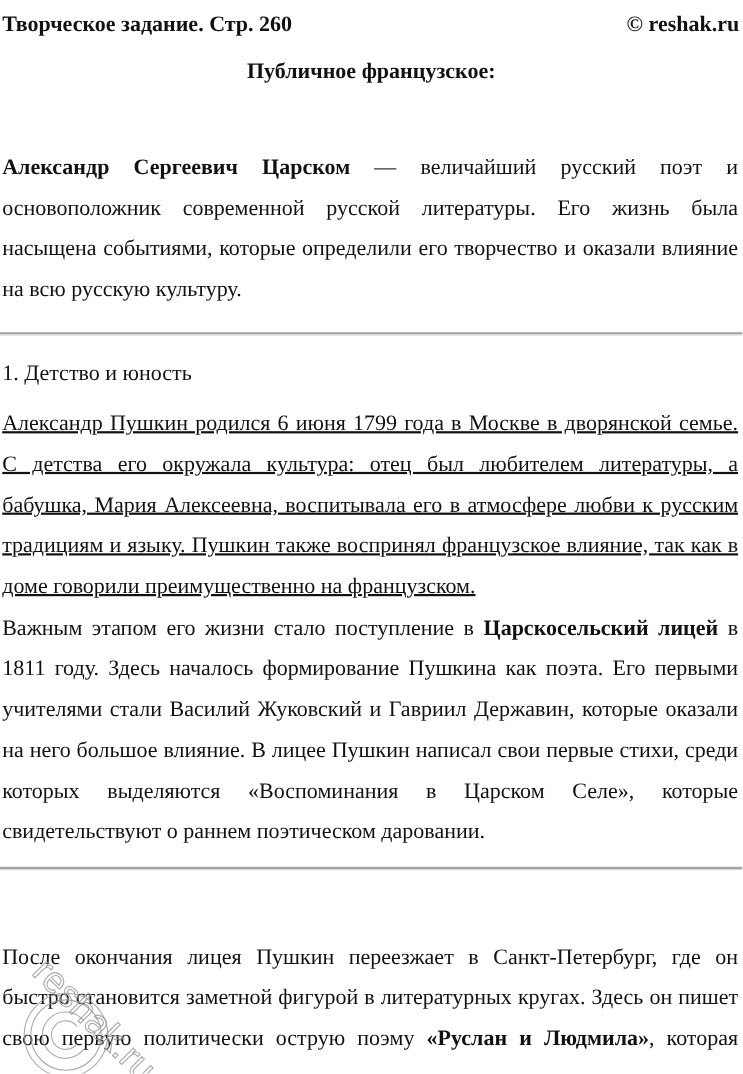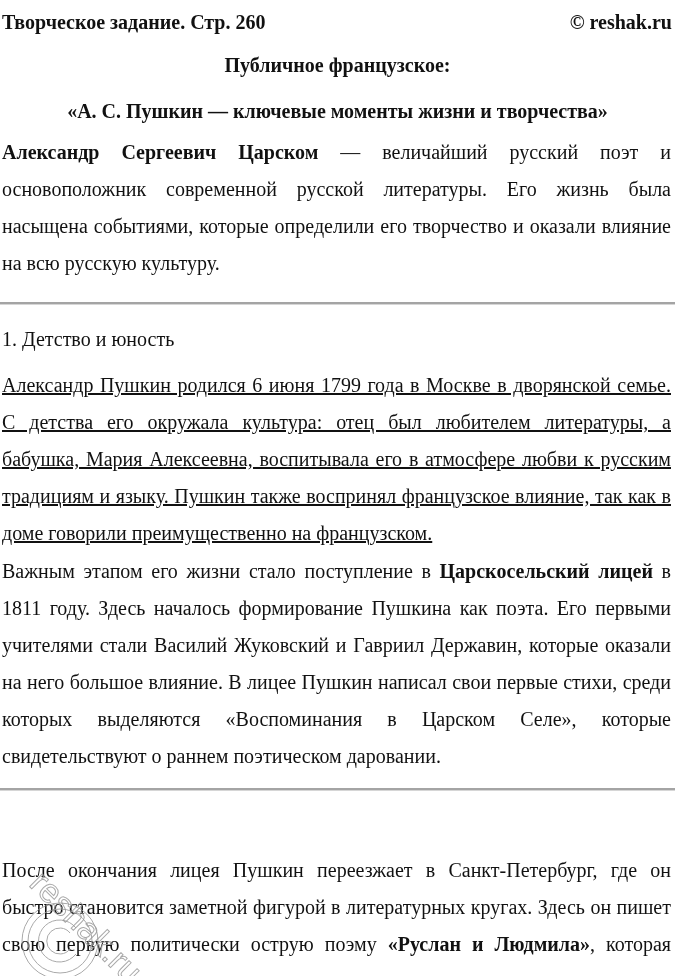--- a/index.html
+++ b/index.html
@@ -105,21 +105,20 @@
 <body>
 
 <div class="page">
 
   <div class="header-row">
     <span class="header-left">Творческое задание. Стр. 260</span>
     <span class="header-right">© reshak.ru</span>
   </div>
 
   <div class="title t1">Публичное французское:</div>
-  <div class="title t2">«А. С. Пушкин — ключевые моменты жизни и творчества»</div>
 
   <div class="para intro"><b>Александр Сергеевич Царском</b><span> — величайший русский поэт и основоположник современной русской литературы. Его жизнь была насыщена событиями, которые определили его творчество и оказали влияние на всю русскую культуру.</span></div>
 
   <div class="divider d1"></div>
 
   <div class="section-heading h1">1. Детство и юность</div>
 
   <div class="para p1">Александр Пушкин родился 6 июня 1799 года в Москве в дворянской семье. С детства его окружала культура: отец был любителем литературы, а бабушка, Мария Алексеевна, воспитывала его в атмосфере любви к русским традициям и языку. Пушкин также воспринял французское влияние, так как в доме говорили преимущественно на французском.</div>
 
   <div class="para p2"><span>Важным этапом его жизни стало поступление в </span><b>Царскосельский лицей</b><span> в 1811 году. Здесь началось формирование Пушкина как поэта. Его первыми учителями стали Василий Жуковский и Гавриил Державин, которые оказали на него большое влияние. В лицее Пушкин написал свои первые стихи, среди которых выделяются «Воспоминания в Царском Селе», которые свидетельствуют о раннем поэтическом даровании.</span></div>

